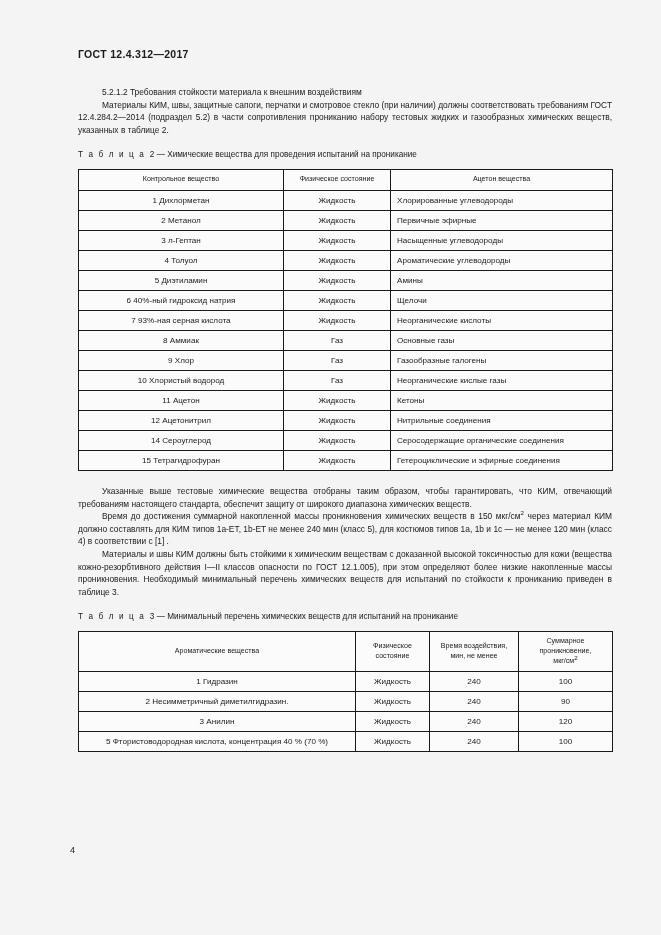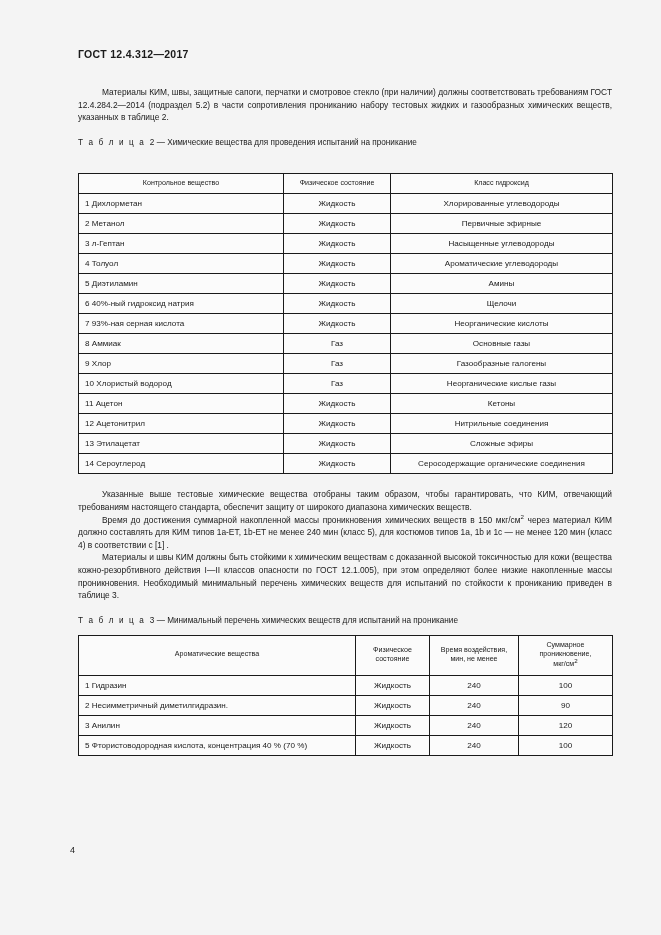--- a/index.html
+++ b/index.html
@@ -74,66 +74,67 @@
     vertical-align: middle;
     line-height: 11px;
   }
   table.gost thead th {
     text-align: center;
     font-size: 7.1px;
     line-height: 9.6px;
     padding: 5px 4px;
   }
   table.gost tbody td.name {
-    text-align: left;
+    text-align: center;
   }
   table.gost tbody td.ctr {
     text-align: center;
   }
   table.gost tbody td.cls {
-    text-align: center;
-  }
-  .t2 { margin-top: 26px; }
+    text-align: left;
+  }
+  .t2 { margin-top: 10px; }
   .t3 { margin-top: 10px; }
   .t3 td.name { text-align: justify; }
   .spacer-sm { height: 14px; }
   .page-number {
     position: absolute;
     left: 70px;
     top: 845px;
     font-size: 9px;
   }
 </style>
 </head>
 <body>
 
 <div class="page">
 
   <div class="doc-header">ГОСТ 12.4.312—2017</div>
 
   <div class="content">
 
+    <p class="body-par">5.2.1.2 Требования стойкости материала к внешним воздействиям</p>
 
     <p class="body-par">Материалы КИМ, швы, защитные сапоги, перчатки и смотровое стекло (при наличии) должны соответствовать требованиям ГОСТ 12.4.284.2—2014 (подраздел 5.2) в части сопротивления прониканию набору тестовых жидких и газообразных химических веществ, указанных в таблице 2.</p>
 
     <div class="spacer-sm"></div>
 
     <p class="table-caption"><span class="caption-word">Т а б л и ц а</span>&nbsp; <span>2</span> <span>— Химические вещества для проведения испытаний на проникание</span></p>
 
     <table class="gost t2">
       <colgroup>
         <col style="width:205px">
         <col style="width:107px">
         <col style="width:222px">
       </colgroup>
       <thead>
         <tr>
           <th>Контрольное вещество</th>
           <th>Физическое состояние</th>
-          <th>Класс гидроксид</th>
+          <th>Ацетон вещества</th>
         </tr>
       </thead>
       <tbody>
         <tr>
             <td class="name">1 Дихлорметан</td>
             <td class="ctr">Жидкость</td>
             <td class="cls">Хлорированные углеводороды</td>
           </tr>
         <tr>
             <td class="name">2 Метанол</td>
@@ -184,28 +185,28 @@
             <td class="name">11 Ацетон</td>
             <td class="ctr">Жидкость</td>
             <td class="cls">Кетоны</td>
           </tr>
         <tr>
             <td class="name">12 Ацетонитрил</td>
             <td class="ctr">Жидкость</td>
             <td class="cls">Нитрильные соединения</td>
           </tr>
         <tr>
-            <td class="name">13 Этилацетат</td>
-            <td class="ctr">Жидкость</td>
-            <td class="cls">Сложные эфиры</td>
-          </tr>
-        <tr>
             <td class="name">14 Сероуглерод</td>
             <td class="ctr">Жидкость</td>
             <td class="cls">Серосодержащие органические соединения</td>
+          </tr>
+        <tr>
+            <td class="name">15 Тетрагидрофуран</td>
+            <td class="ctr">Жидкость</td>
+            <td class="cls">Гетероциклические и эфирные соединения</td>
           </tr>
       </tbody>
     </table>
 
     <div class="spacer-sm"></div>
 
     <p class="body-par">Указанные выше тестовые химические вещества отобраны таким образом, чтобы гарантировать, что КИМ, отвечающий требованиям настоящего стандарта, обеспечит защиту от широкого диапазона химических веществ.</p>
 
     <p class="body-par"><span>Время до достижения суммарной накопленной массы проникновения химических веществ в 150 мкг/см</span><sup>2</sup><span> через материал КИМ должно составлять для КИМ типов 1a-ET, 1b-ET не менее 240 мин (класс 5), для костюмов типов 1a, 1b и 1c — не менее 120 мин (класс 4) в соответствии с [1] .</span></p>
 

